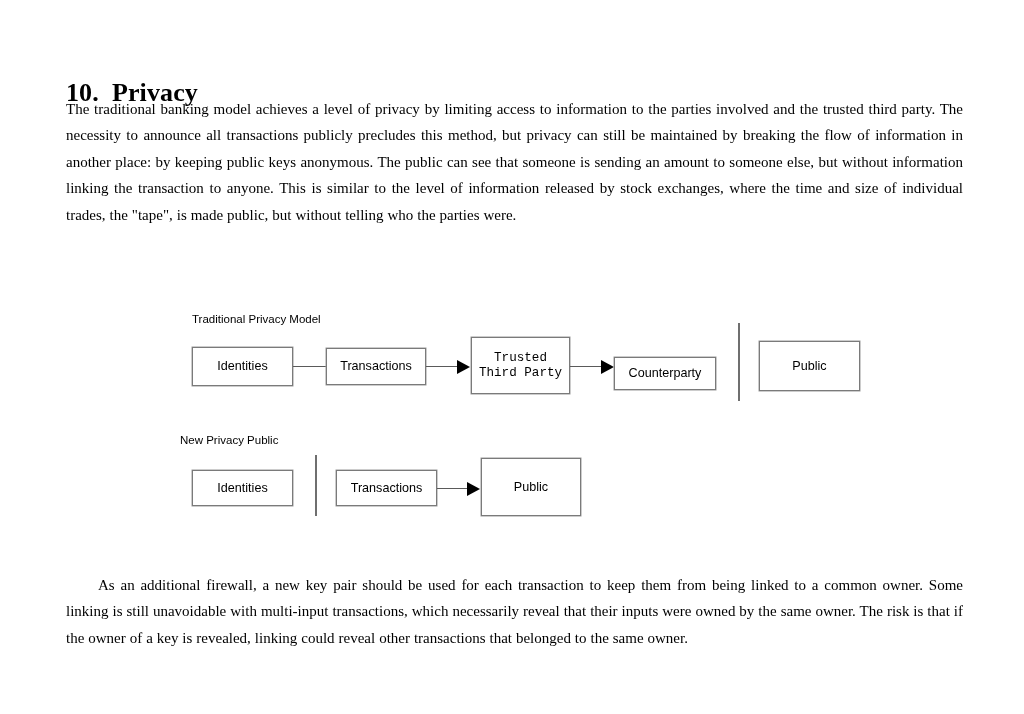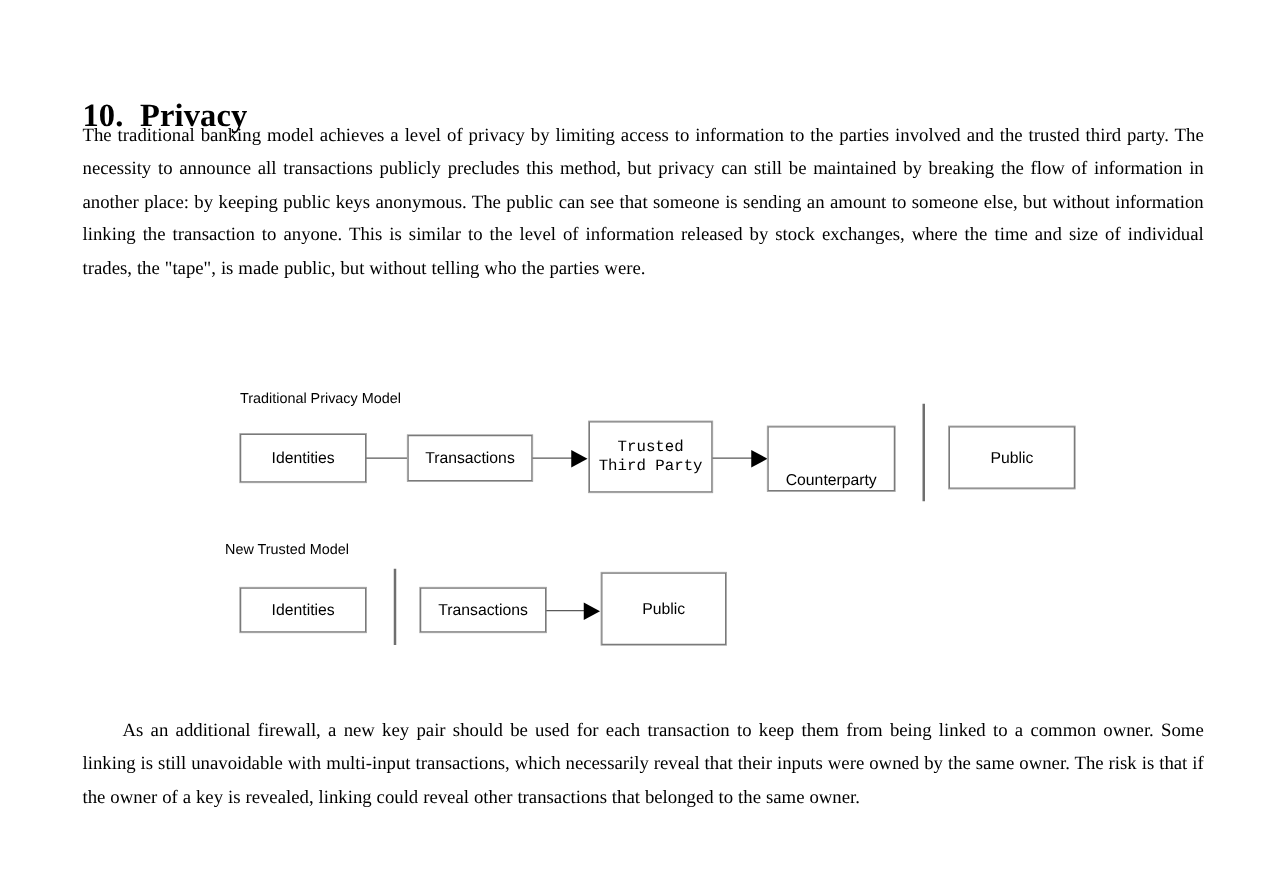--- a/index.html
+++ b/index.html
@@ -126,34 +126,34 @@
     <div class="node" style="left:471px; top:337px; width:99px; height:57px;font-family:Liberation Mono, monospace;">
       <div>
         <span>Trusted</span>
         <span>Third Party</span>
       </div>
     </div>
 
     <div class="connector" style="left:570px; top:366px; width:33px;"></div>
     <div class="arrow-head" style="left:601px; top:360px;"></div>
 
-    <div class="node" style="left:614px; top:341px; width:102px; height:52px;align-items:flex-end;">
+    <div class="node" style="left:614px; top:357px; width:102px; height:33px;">
       <span>Counterparty</span>
     </div>
 
     <div class="divider" style="left:738px; top:323px; height:78px;"></div>
 
     <div class="node" style="left:759px; top:341px; width:101px; height:50px;">
       <span>Public</span>
     </div>
   </div>
 
   <div class="diagram">
 
-    <div class="diagram-caption" style="left:180px; top:434px;">New Trusted Model</div>
+    <div class="diagram-caption" style="left:180px; top:434px;">New Privacy Public</div>
 
     <div class="node" style="left:192px; top:470px; width:101px; height:36px;">
       <span>Identities</span>
     </div>
 
     <div class="divider" style="left:315px; top:455px; height:61px;"></div>
 
     <div class="node" style="left:336px; top:470px; width:101px; height:36px;">
       <span>Transactions</span>
     </div>

